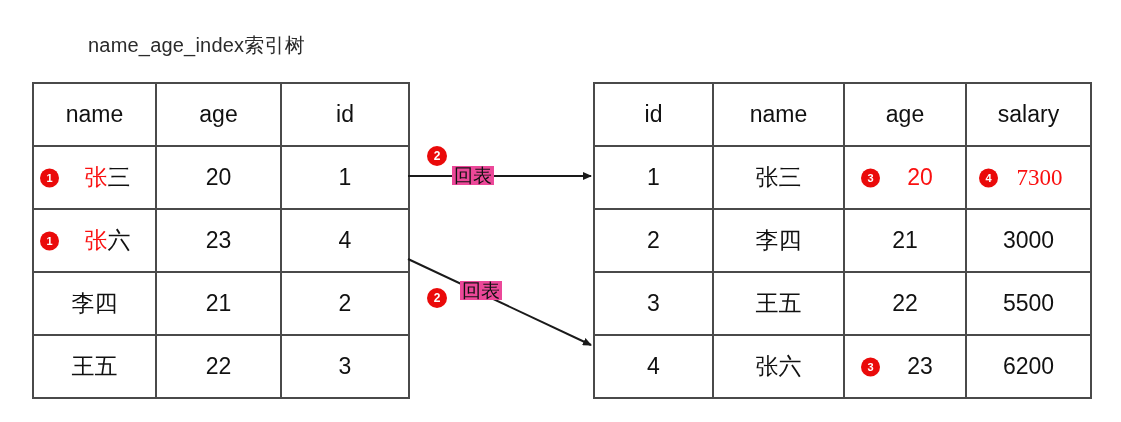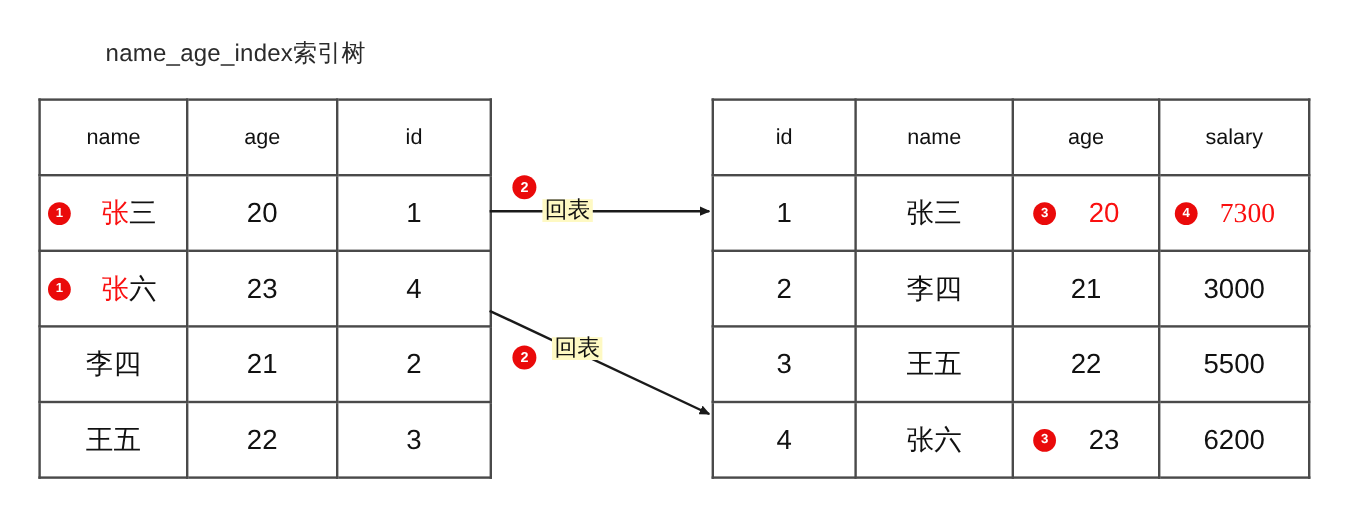--- a/index.html
+++ b/index.html
@@ -45,21 +45,21 @@
     text-align: center;
     vertical-align: middle;
     font-size: 23px;
     color: #111111;
     padding: 0;
     height: 61px;
     position: relative;
     white-space: nowrap;
   }
   .idx-table td.head {
-    font-size: 18px;
+    font-size: 23px;
     color: #111111;
   }
 
   
   #table-left { left: 32px; top: 82px; width: 376px; }
   #table-left col.c-name { width: 123px; }
   #table-left col.c-age  { width: 125px; }
   #table-left col.c-id   { width: 128px; }
 
   
@@ -137,21 +137,21 @@
     left: 0;
     top: 0;
     width: 1121px;
     height: 422px;
     pointer-events: none;
   }
   .link-label {
     position: absolute;
     font-size: 19px;
     color: #111111;
-    background: #fef9c3;
+    background: #ec4899;
     padding: 0 2px;
     white-space: nowrap;
     line-height: 1;
   }
   #link-label-1 { left: 452px; top: 166px; }
   #link-label-2 { left: 460px; top: 281px; }
 
   
   #watermark {
     position: absolute;

